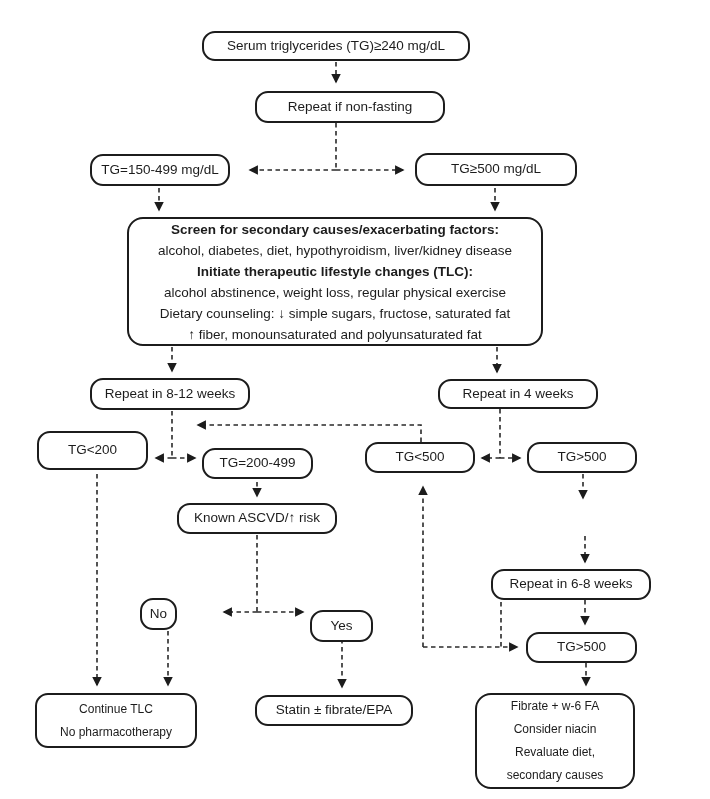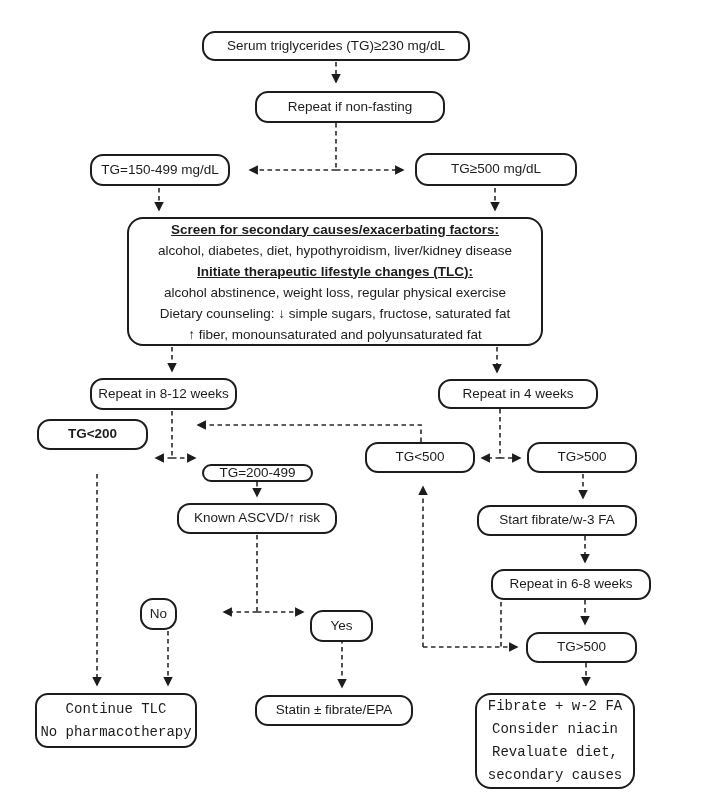--- a/index.html
+++ b/index.html
@@ -8,22 +8,22 @@
     font-family:"Liberation Sans", sans-serif;color:#1c1c1c;overflow:hidden;
   }
   .wires{position:absolute;left:0;top:0;width:710px;height:799px;z-index:1;}
   .node{
     position:absolute;z-index:2;box-sizing:border-box;
     display:flex;flex-direction:column;align-items:center;justify-content:center;
     background:#ffffff;border:2px solid #1c1c1c;border-radius:13px;
     font-size:13.5px;line-height:1.2;text-align:center;white-space:nowrap;
   }
   .node.big{border-radius:16px;white-space:normal;line-height:21px;font-size:13.5px;padding:2px 8px;}
-  .node.multi{line-height:23px;font-size:14px;font-family:Liberation Mono, monospace;}
-  .bold{font-weight:bold;text-decoration:underline;}
+  .node.multi{line-height:23px;font-size:12px;}
+  .bold{font-weight:bold;}
   .wire{stroke:#2a2a2a;stroke-width:1.6;fill:none;stroke-dasharray:4.5 3.5;}
 </style>
 </head>
 <body>
 
 <div class="canvas">
 
   <svg class="wires" viewBox="0 0 710 799" xmlns="http://www.w3.org/2000/svg">
     <defs>
       <marker id="ah" viewBox="0 0 9 9" refX="7.5" refY="4.5" markerWidth="9.5" markerHeight="9.5" markerUnits="userSpaceOnUse" orient="auto">
@@ -57,21 +57,21 @@
     <path class="wire" marker-end="url(#ah)" d="M342 631 V687"></path>
     <path class="wire" marker-end="url(#ah)" d="M583 474 V498"></path>
     <path class="wire" marker-end="url(#ah)" d="M585 536 V562"></path>
     <path class="wire" marker-end="url(#ah)" d="M585 600 V624"></path>
     <path class="wire" marker-end="url(#ah)" d="M586 663 V685"></path>
     <path class="wire" marker-end="url(#ah)" d="M423 647 H517"></path>
     <path class="wire" marker-end="url(#ah)" d="M423 647 V487"></path>
   </svg>
 
   <div class="node" style="left:202px;top:31px;width:268px;height:30px;">
-    <span>Serum triglycerides (TG)≥230 mg/dL</span>
+    <span>Serum triglycerides (TG)≥240 mg/dL</span>
   </div>
 
   <div class="node" style="left:255px;top:91px;width:190px;height:32px;">
     <span>Repeat if non-fasting</span>
   </div>
 
   <div class="node" style="left:90px;top:154px;width:140px;height:32px;">
     <span>TG=150-499 mg/dL</span>
   </div>
 
@@ -81,33 +81,33 @@
 
   <div class="node big" style="left:127px;top:217px;width:416px;height:129px;">
     <div class="bold">Screen for secondary causes/exacerbating factors:</div>
     <div>alcohol, diabetes, diet, hypothyroidism, liver/kidney disease</div>
     <div class="bold">Initiate therapeutic lifestyle changes (TLC):</div>
     <div>alcohol abstinence, weight loss, regular physical exercise</div>
     <div>Dietary counseling: ↓ simple sugars, fructose, saturated fat</div>
     <div>↑ fiber, monounsaturated and polyunsaturated fat</div>
   </div>
 
-  <div class="node" style="left:90px;top:378px;width:147px;height:32px;align-items:center;">
+  <div class="node" style="left:90px;top:378px;width:160px;height:32px;align-items:center;">
     <span>Repeat in 8-12 weeks</span>
   </div>
 
   <div class="node" style="left:418px;top:379px;width:160px;height:30px;margin-left:20px;">
     <span>Repeat in 4 weeks</span>
   </div>
 
-  <div class="node" style="left:37px;top:419px;width:111px;height:31px;font-weight:bold;">
+  <div class="node" style="left:37px;top:431px;width:111px;height:39px;">
     <span>TG&lt;200</span>
   </div>
 
-  <div class="node" style="left:202px;top:464px;width:111px;height:18px;">
+  <div class="node" style="left:202px;top:448px;width:111px;height:31px;">
     <span>TG=200-499</span>
   </div>
 
   <div class="node" style="left:365px;top:442px;width:110px;height:31px;">
     <span>TG&lt;500</span>
   </div>
 
   <div class="node" style="left:527px;top:442px;width:110px;height:31px;">
     <span>TG&gt;500</span>
   </div>
@@ -117,41 +117,38 @@
   </div>
 
   <div class="node" style="left:140px;top:598px;width:37px;height:32px;">
     <span>No</span>
   </div>
 
   <div class="node" style="left:310px;top:598px;width:63px;height:32px;margin-top:12px;">
     <span>Yes</span>
   </div>
 
-  <div class="node" style="left:477px;top:505px;width:160px;height:31px;">
-    <span>Start fibrate/w-3 FA</span>
-  </div>
 
   <div class="node" style="left:477px;top:569px;width:160px;height:31px;margin-left:14px;">
     <span>Repeat in 6-8 weeks</span>
   </div>
 
   <div class="node" style="left:526px;top:632px;width:111px;height:31px;">
     <span>TG&gt;500</span>
   </div>
 
   <div class="node multi" style="left:35px;top:693px;width:162px;height:55px;">
     <div>Continue TLC</div>
     <div>No pharmacotherapy</div>
   </div>
 
   <div class="node" style="left:255px;top:695px;width:158px;height:31px;">
     <span>Statin ± fibrate/EPA</span>
   </div>
 
   <div class="node multi" style="left:475px;top:693px;width:160px;height:96px;border-radius:16px;">
-    <div>Fibrate + w-2 FA</div>
+    <div>Fibrate + w-6 FA</div>
     <div>Consider niacin</div>
     <div>Revaluate diet,</div>
     <div>secondary causes</div>
   </div>
 
 </div>
 
 </body></html>

